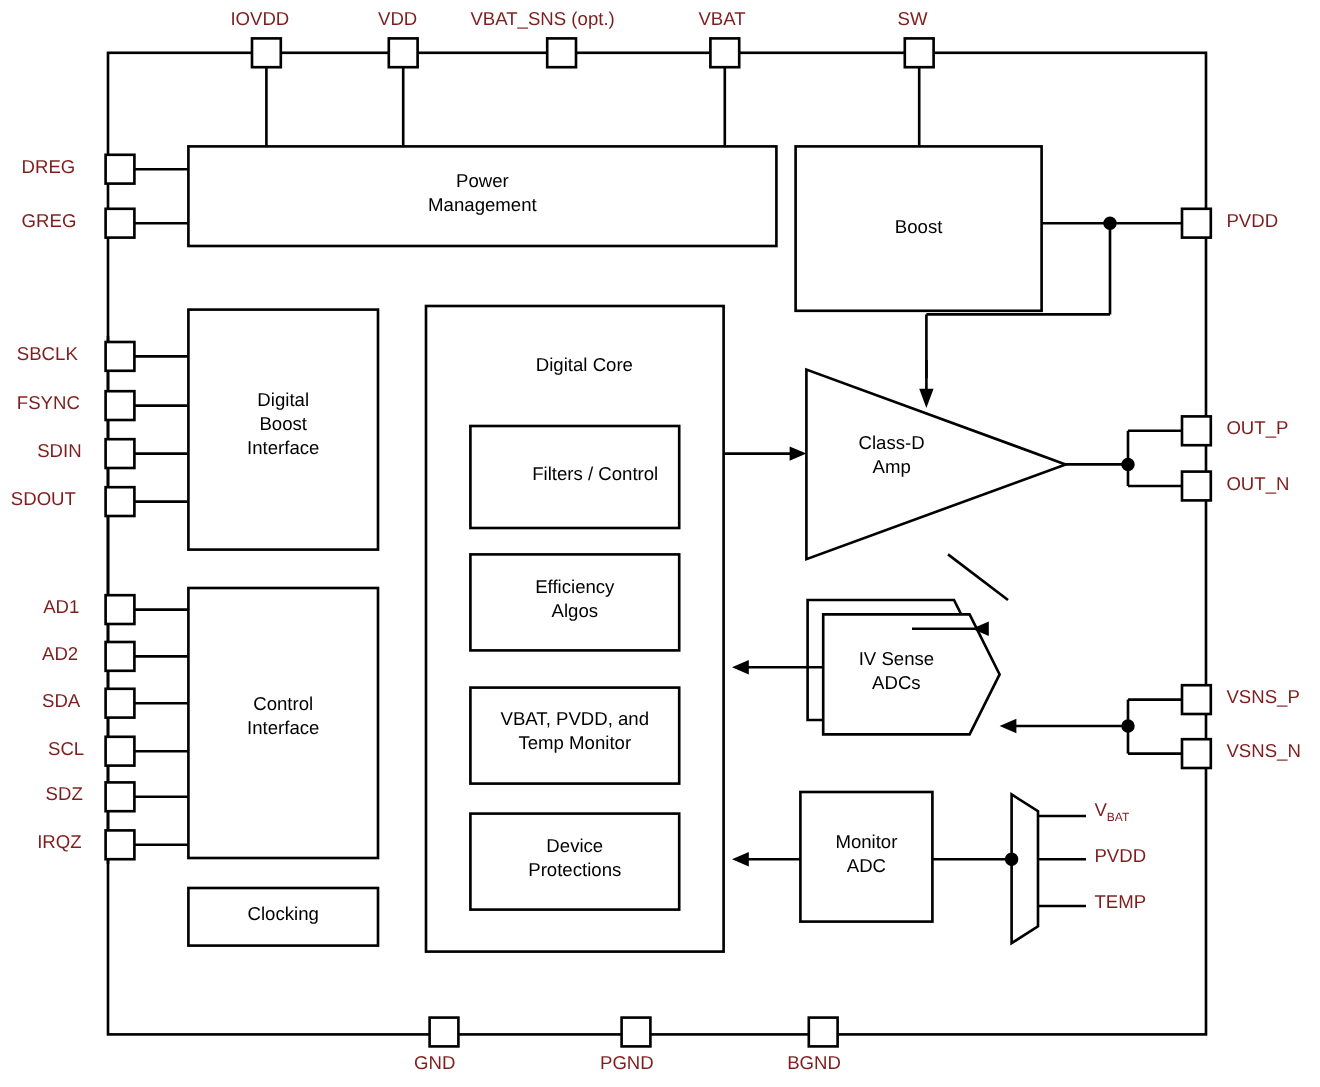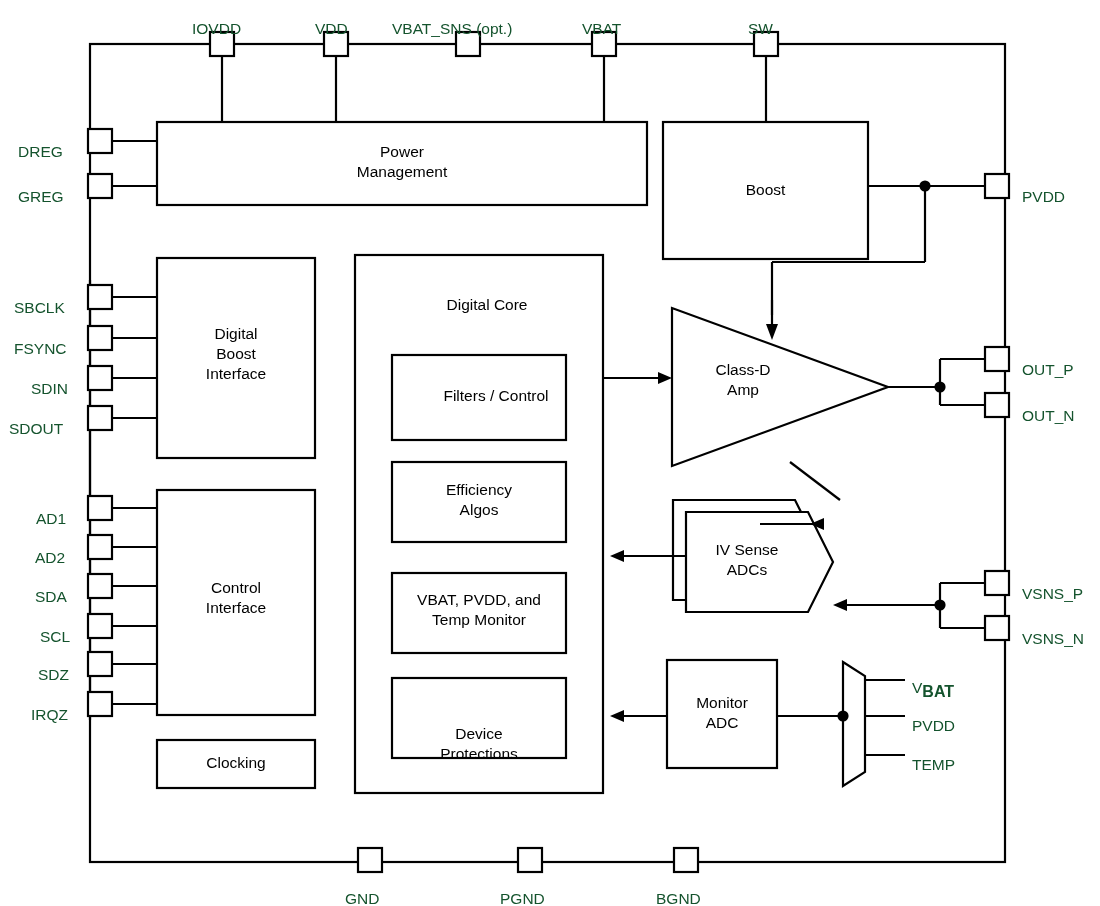--- a/index.html
+++ b/index.html
@@ -20,36 +20,34 @@
   svg.layer {
     position: absolute;
     left: 0;
     top: 0;
     width: 1100px;
     height: 906px;
   }
   .lbl {
     position: absolute;
     font-size: 15.5px;
-    color: #14532d;
+    color: #7f1d1d;
     white-space: nowrap;
     line-height: 1.15;
-    margin-top: 12px;
   }
   .blk-label {
     position: absolute;
     text-align: center;
     font-size: 15.5px;
     line-height: 1.3;
     white-space: pre-line;
   }
   .sub {
-    font-size: 16px;
+    font-size: 10px;
     vertical-align: sub;
-    font-weight: bold;
   }
 </style>
 </head>
 <body>
 
 <div id="diagram">
 
   <svg class="layer" viewBox="0 0 1100 906">
     <g stroke="#000" fill="none" stroke-width="2.2">
 
@@ -210,21 +208,21 @@
 Interface</div>
   <div class="blk-label" style="left:157px; top:578px; width:158px;">Control
 Interface</div>
   <div class="blk-label" style="left:157px; top:753px; width:158px;">Clocking</div>
   <div class="blk-label" style="left:355px; top:295px; width:264px;">Digital Core</div>
   <div class="blk-label" style="left:392px; top:386px; width:208px;">Filters / Control</div>
   <div class="blk-label" style="left:392px; top:480px; width:174px;">Efficiency
 Algos</div>
   <div class="blk-label" style="left:392px; top:590px; width:174px;">VBAT, PVDD, and
 Temp Monitor</div>
-  <div class="blk-label" style="left:392px; top:696px; width:174px;margin-top:28px;">Device
+  <div class="blk-label" style="left:392px; top:696px; width:174px;">Device
 Protections</div>
   <div class="blk-label" style="left:678px; top:360px; width:130px;">Class-D
 Amp</div>
 
   <div class="blk-label" style="left:667px; top:693px; width:110px;">Monitor
 ADC</div>
   <div class="blk-label" style="left:686px; top:540px; width:122px;">IV Sense
 ADCs</div>
 
   <div class="lbl" style="left:912px; top:667px;"><span>V</span><span class="sub">BAT</span></div>

